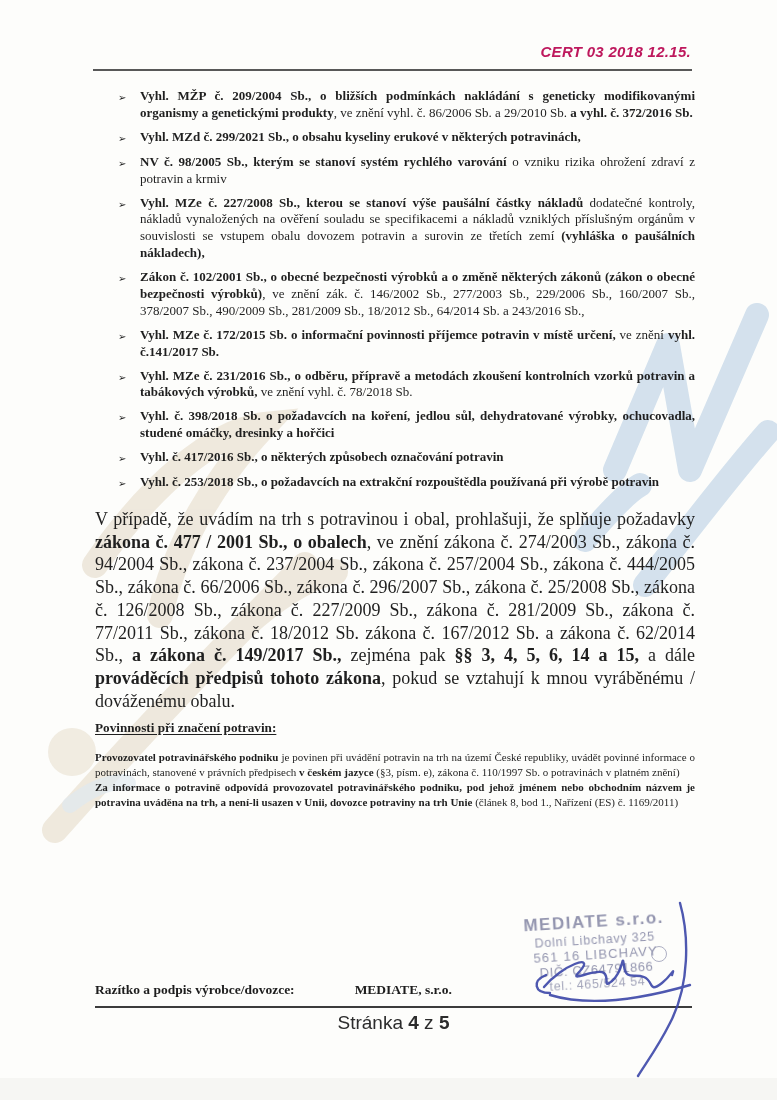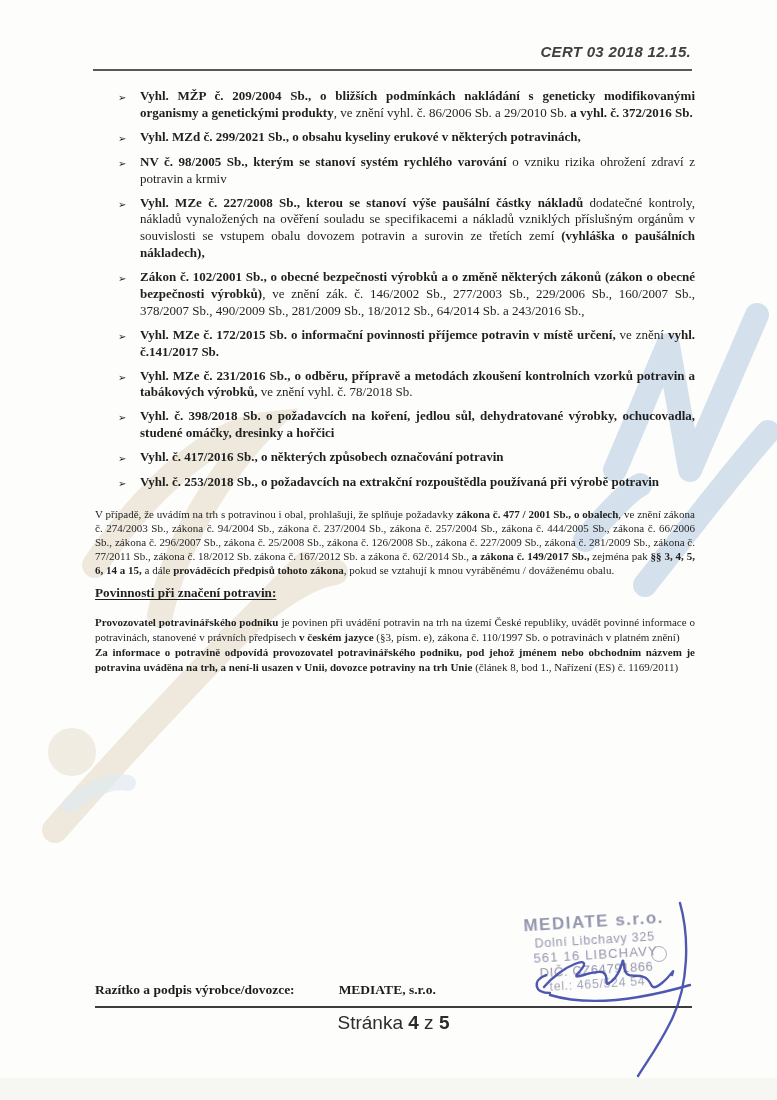--- a/index.html
+++ b/index.html
@@ -11,45 +11,45 @@
   .page::after{ 
     content:""; position:absolute; left:0; right:0; bottom:0; height:22px;
     background:#f6f6f3; pointer-events:none;
   }
   
   .watermark{position:absolute; inset:0; z-index:0; pointer-events:none;}
   
   .doc-code{
     position:absolute; top:43px; right:86px; z-index:2;
     font-family:"Liberation Sans", sans-serif; font-style:italic; font-weight:700;
-    font-size:15px; letter-spacing:.3px; color:#404040;
+    font-size:15px; letter-spacing:.3px; color:#be185d;
   }
   .header-rule{
     position:absolute; top:69px; left:93px; width:599px; height:2px;
     background:#585858; z-index:2;
   }
   
   .content{position:absolute; top:88px; left:95px; width:600px; z-index:2;}
   .regs{list-style:none; margin:0; padding:0;}
   .regs li{display:flex; margin:0 0 7px 23px;}
   .marker{flex:0 0 22px; font-size:10px; line-height:17px; color:#222; padding-top:1px;}
   .li-text{flex:1; font-size:13px; line-height:1.3; text-align:justify;}
   .bld{font-weight:700;}
   .note{margin-top:5px; font-size:13px; line-height:1.32; text-align:justify; font-weight:400;}
-  .para-small{margin-top:16px; font-size:11px; line-height:1.26; text-align:justify;}
+  .para-small{margin-top:16px; font-size:18px; line-height:1.26; text-align:justify;}
   .heading-underline{
     margin-top:8px; font-weight:700; font-size:13.2px;
     text-decoration:underline; text-underline-offset:2px;
   }
   .label-para{font-size:11px; line-height:1.36; text-align:justify;}
   .label-para.first{margin-top:14px;}
   
   .footer-row{
     position:absolute; top:982px; left:95px; z-index:2;
-    font-size:13.5px; font-weight:700; display:flex; gap:44px; color:#1d1d1d;
+    font-size:13.5px; font-weight:700; display:flex; gap:60px; color:#1d1d1d;
   }
   .footer-rule{
     position:absolute; top:1006px; left:95px; width:597px; height:2px;
     background:#3c3c3c; z-index:2;
   }
   .page-number{
     position:absolute; top:1012px; left:95px; width:597px; z-index:2;
     text-align:center; font-family:"Liberation Sans", sans-serif;
     font-size:19px; color:#2c2c2c;
   }

